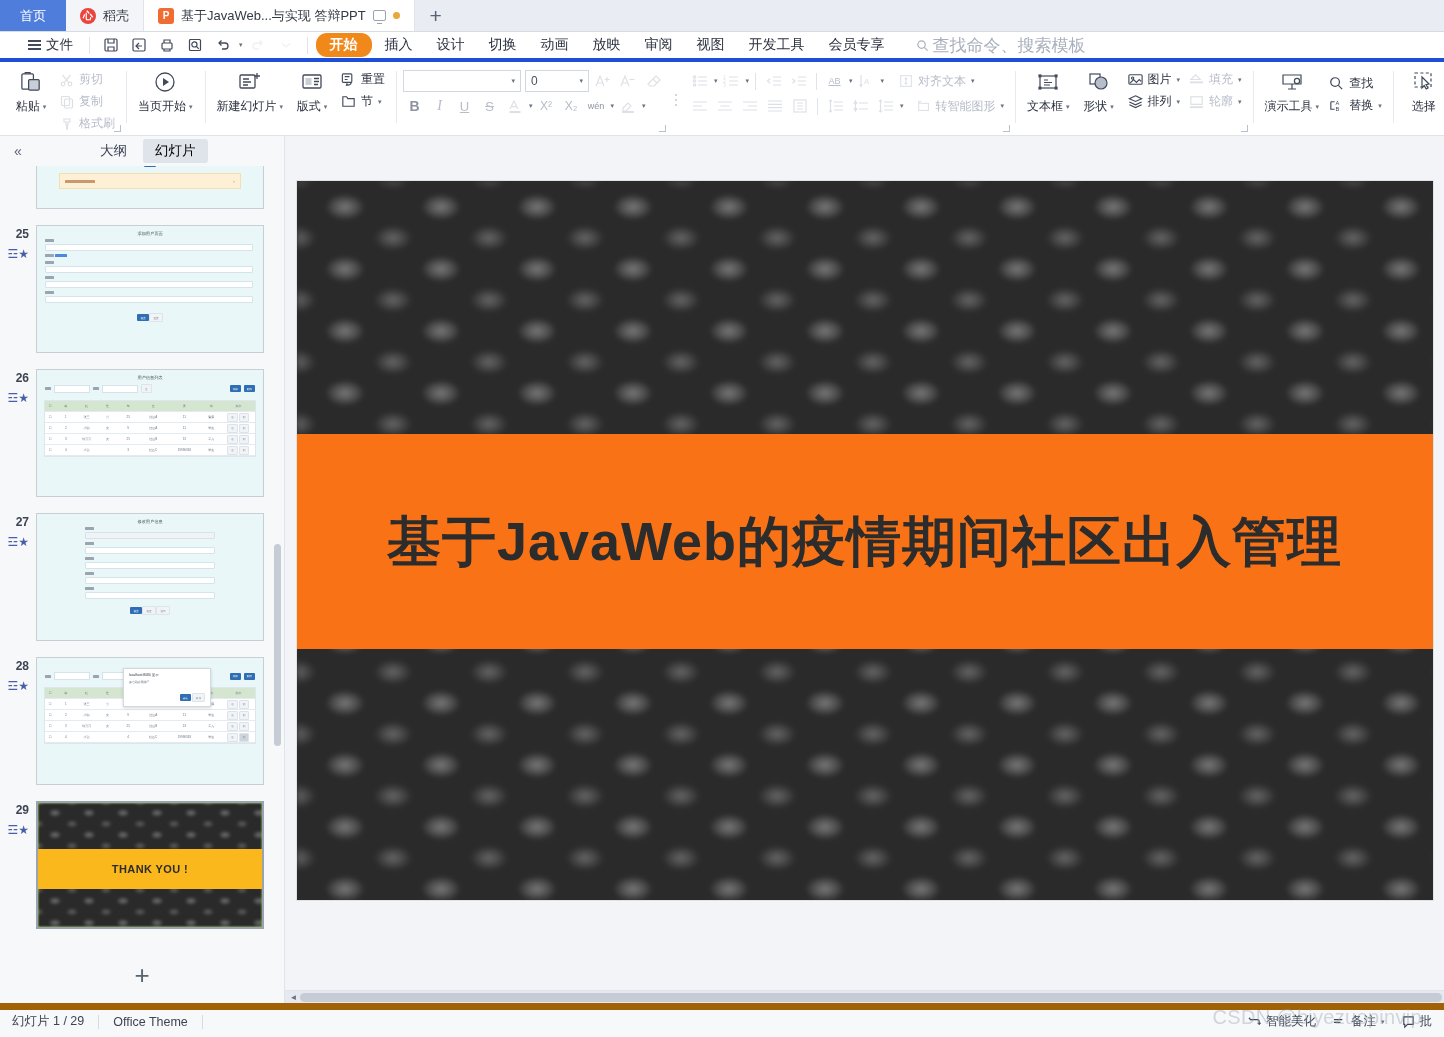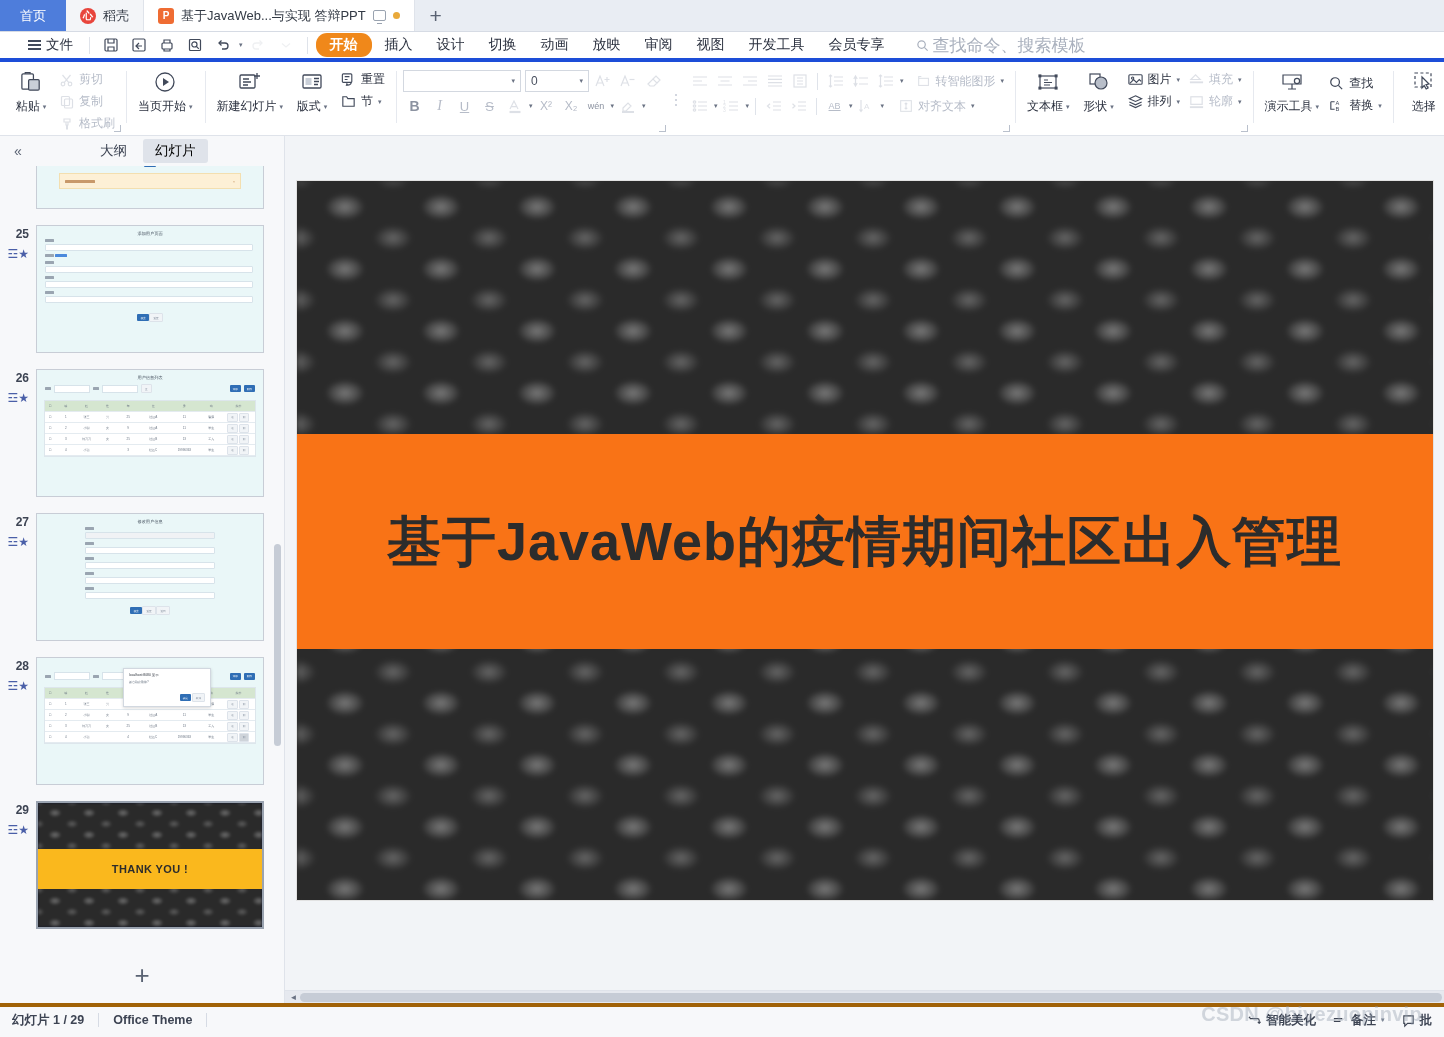--- a/index.html
+++ b/index.html
@@ -190,23 +190,23 @@
   .hscroll { height: 13px; background: #e6e9ef; display: flex; align-items: center;
              border-top: 1px solid #dfe3ea; padding: 0 2px; }
   .hs-arrow { font-size: 8px; color: #6a7283; width: 13px; text-align: center; }
   .hs-bar { flex: 1; height: 9px; background: #c6ccd6; border-radius: 5px; }
 
   .notes { height: 48px; background: #eef0f4; display: flex; align-items: center;
            gap: 9px; padding: 0 14px; border-top: 1px solid #dfe3ea; }
   .notes-txt { font-size: 13px; color: #5a6373; }
 
   
-  .statusbar { height: 30px; background: #f7f8fa; border-top: 4px solid #a16207;
+  .statusbar { height: 30px; background: #f7f8fa; border-top: 7px solid #a16207;
                display: flex; align-items: center; padding: 0 12px;
-               font-size: 12.5px; color: #3d4453; position: relative; font-weight: bold; }
+               font-size: 12.5px; color: #3d4453; position: relative; }
   .sb-sep { width: 1px; height: 14px; background: #d6dbe4; margin: 0 14px; }
   .sb-right { margin-left: auto; display: flex; align-items: center; gap: 16px; }
   .sb-btn { display: flex; align-items: center; gap: 4px; color: #3d4453; }
   .watermark { position: absolute; right: 22px; top: -4px; font-size: 20px;
                color: rgba(150,160,175,.40); pointer-events: none;
                font-family: "Liberation Sans", sans-serif; letter-spacing: .3px; }
 </style>
 </head>
 <body>
 
@@ -471,76 +471,20 @@
         <i></i>
         <i></i>
         <i></i>
       </div>
 
     <div class="rgroup">
       <div class="rowbox">
         <div class="rowline">
           <div class="ibtn dim">
             <svg width="18" height="18" viewBox="0 0 18 18" fill="none" stroke="#b6bcc8" stroke-width="1.2">
-                <path d="M2 5h14M2 9h9M2 13h14"></path>
-              </svg>
-          </div>
-          <div class="ibtn dim">
-            <svg width="18" height="18" viewBox="0 0 18 18" fill="none" stroke="#b6bcc8" stroke-width="1.2">
-                <path d="M2 5h14M4.5 9h9M2 13h14"></path>
-              </svg>
-          </div>
-          <div class="ibtn dim">
-            <svg width="18" height="18" viewBox="0 0 18 18" fill="none" stroke="#b6bcc8" stroke-width="1.2">
-                <path d="M2 5h14M7 9h9M2 13h14"></path>
-              </svg>
-          </div>
-          <div class="ibtn dim">
-            <svg width="18" height="18" viewBox="0 0 18 18" fill="none" stroke="#b6bcc8" stroke-width="1.2">
-                <path d="M2 4h14M2 7.3h14M2 10.6h14M2 14h14"></path>
-              </svg>
-          </div>
-          <div class="ibtn dim">
-            <svg width="18" height="18" viewBox="0 0 18 18" fill="none" stroke="#b6bcc8" stroke-width="1.2">
-                <rect x="3" y="3" width="12" height="12"></rect>
-                <path d="M6 6h6M6 9h6M6 12h6"></path>
-              </svg>
-          </div>
-          <div class="mb-sep" style="margin:0 4px"></div>
-          <div class="ibtn dim">
-            <svg width="18" height="18" viewBox="0 0 18 18" fill="none" stroke="#b6bcc8" stroke-width="1.2">
-                <path d="M3.5 3v12M2 4.4L3.5 3 5 4.4M2 13.6L3.5 15 5 13.6"></path>
-                <path d="M7 5h9M7 9h9M7 13h9"></path>
-              </svg>
-          </div>
-          <div class="ibtn dim">
-            <svg width="18" height="18" viewBox="0 0 18 18" fill="none" stroke="#b6bcc8" stroke-width="1.2">
-                <path d="M3.5 4v10M1.8 7L3.5 4 5.2 7M1.8 11L3.5 14 5.2 11"></path>
-                <path d="M7 6h9M7 12h9"></path>
-              </svg>
-          </div>
-          <div class="ibtn dim">
-            <svg width="18" height="18" viewBox="0 0 18 18" fill="none" stroke="#b6bcc8" stroke-width="1.2">
-                <path d="M3.5 3v12M2 4.4L3.5 3 5 4.4M2 13.6L3.5 15 5 13.6"></path>
-                <path d="M7 5h9M7 9h9M7 13h9"></path>
-              </svg>
-          </div>
-          <span class="caret">▾</span>
-          <div class="smallbtn dim" style="margin-left:6px">
-            <svg width="16" height="16" viewBox="0 0 18 18" fill="none" stroke="#b6bcc8" stroke-width="1.2">
-                <rect x="3" y="6" width="11" height="8"></rect>
-                <path d="M3 6V4h3"></path>
-              </svg>
-            <span>转智能图形</span>
-            <span class="caret">▾</span>
-          </div>
-        </div>
-        <div class="rowline">
-          <div class="ibtn dim">
-            <svg width="18" height="18" viewBox="0 0 18 18" fill="none" stroke="#b6bcc8" stroke-width="1.2">
                 <circle cx="3.5" cy="5" r="1.2"></circle>
                 <circle cx="3.5" cy="9" r="1.2"></circle>
                 <circle cx="3.5" cy="13" r="1.2"></circle>
                 <path d="M7 5h9M7 9h9M7 13h9"></path>
               </svg>
           </div>
           <span class="caret">▾</span>
           <div class="ibtn dim">
             <svg width="18" height="18" viewBox="0 0 18 18" fill="none" stroke="#b6bcc8" stroke-width="1.1">
                 <text x="1" y="6.5" font-size="5" fill="#b6bcc8" stroke="none">1</text>
@@ -572,20 +516,76 @@
                 <text x="7" y="12" font-size="8" fill="#b6bcc8" stroke="none">A</text>
               </svg>
           </div>
           <span class="caret">▾</span>
           <div class="smallbtn dim" style="margin-left:8px">
             <svg width="16" height="16" viewBox="0 0 18 18" fill="none" stroke="#b6bcc8" stroke-width="1.2">
                 <rect x="3" y="3" width="12" height="12"></rect>
                 <path d="M9 5.5v7M7.5 7L9 5.5 10.5 7M7.5 11L9 12.5 10.5 11"></path>
               </svg>
             <span>对齐文本</span>
+            <span class="caret">▾</span>
+          </div>
+        </div>
+        <div class="rowline">
+          <div class="ibtn dim">
+            <svg width="18" height="18" viewBox="0 0 18 18" fill="none" stroke="#b6bcc8" stroke-width="1.2">
+                <path d="M2 5h14M2 9h9M2 13h14"></path>
+              </svg>
+          </div>
+          <div class="ibtn dim">
+            <svg width="18" height="18" viewBox="0 0 18 18" fill="none" stroke="#b6bcc8" stroke-width="1.2">
+                <path d="M2 5h14M4.5 9h9M2 13h14"></path>
+              </svg>
+          </div>
+          <div class="ibtn dim">
+            <svg width="18" height="18" viewBox="0 0 18 18" fill="none" stroke="#b6bcc8" stroke-width="1.2">
+                <path d="M2 5h14M7 9h9M2 13h14"></path>
+              </svg>
+          </div>
+          <div class="ibtn dim">
+            <svg width="18" height="18" viewBox="0 0 18 18" fill="none" stroke="#b6bcc8" stroke-width="1.2">
+                <path d="M2 4h14M2 7.3h14M2 10.6h14M2 14h14"></path>
+              </svg>
+          </div>
+          <div class="ibtn dim">
+            <svg width="18" height="18" viewBox="0 0 18 18" fill="none" stroke="#b6bcc8" stroke-width="1.2">
+                <rect x="3" y="3" width="12" height="12"></rect>
+                <path d="M6 6h6M6 9h6M6 12h6"></path>
+              </svg>
+          </div>
+          <div class="mb-sep" style="margin:0 4px"></div>
+          <div class="ibtn dim">
+            <svg width="18" height="18" viewBox="0 0 18 18" fill="none" stroke="#b6bcc8" stroke-width="1.2">
+                <path d="M3.5 3v12M2 4.4L3.5 3 5 4.4M2 13.6L3.5 15 5 13.6"></path>
+                <path d="M7 5h9M7 9h9M7 13h9"></path>
+              </svg>
+          </div>
+          <div class="ibtn dim">
+            <svg width="18" height="18" viewBox="0 0 18 18" fill="none" stroke="#b6bcc8" stroke-width="1.2">
+                <path d="M3.5 4v10M1.8 7L3.5 4 5.2 7M1.8 11L3.5 14 5.2 11"></path>
+                <path d="M7 6h9M7 12h9"></path>
+              </svg>
+          </div>
+          <div class="ibtn dim">
+            <svg width="18" height="18" viewBox="0 0 18 18" fill="none" stroke="#b6bcc8" stroke-width="1.2">
+                <path d="M3.5 3v12M2 4.4L3.5 3 5 4.4M2 13.6L3.5 15 5 13.6"></path>
+                <path d="M7 5h9M7 9h9M7 13h9"></path>
+              </svg>
+          </div>
+          <span class="caret">▾</span>
+          <div class="smallbtn dim" style="margin-left:6px">
+            <svg width="16" height="16" viewBox="0 0 18 18" fill="none" stroke="#b6bcc8" stroke-width="1.2">
+                <rect x="3" y="6" width="11" height="8"></rect>
+                <path d="M3 6V4h3"></path>
+              </svg>
+            <span>转智能图形</span>
             <span class="caret">▾</span>
           </div>
         </div>
       </div>
       <div class="expander"></div>
     </div>
 
     <div class="rgroup">
       <div class="bigbtn">
         <span class="gl">
@@ -938,21 +938,21 @@
                 </div>
               </div>
             </div>
           </div>
         </div>
 
         <div class="thumbwrap">
           <span class="tnum">29</span>
           <span class="tstar">☲★</span>
           <div class="thumb sel">
-            <div style="position:relative;width:100%;height:100%;background:#0f172a;overflow:hidden">
+            <div style="position:relative;width:100%;height:100%;background:#bef264;overflow:hidden">
               <div class="texture"></div>
               <div style="position:absolute;left:0;right:0;top:46px;height:40px;background:#FAB81D;display:flex;align-items:center;justify-content:center">
                 <span style="font-weight:bold;font-size:11px;color:#2c2c2c;letter-spacing:.4px">THANK YOU !</span>
               </div>
             </div>
           </div>
         </div>
 
       </div>
 

